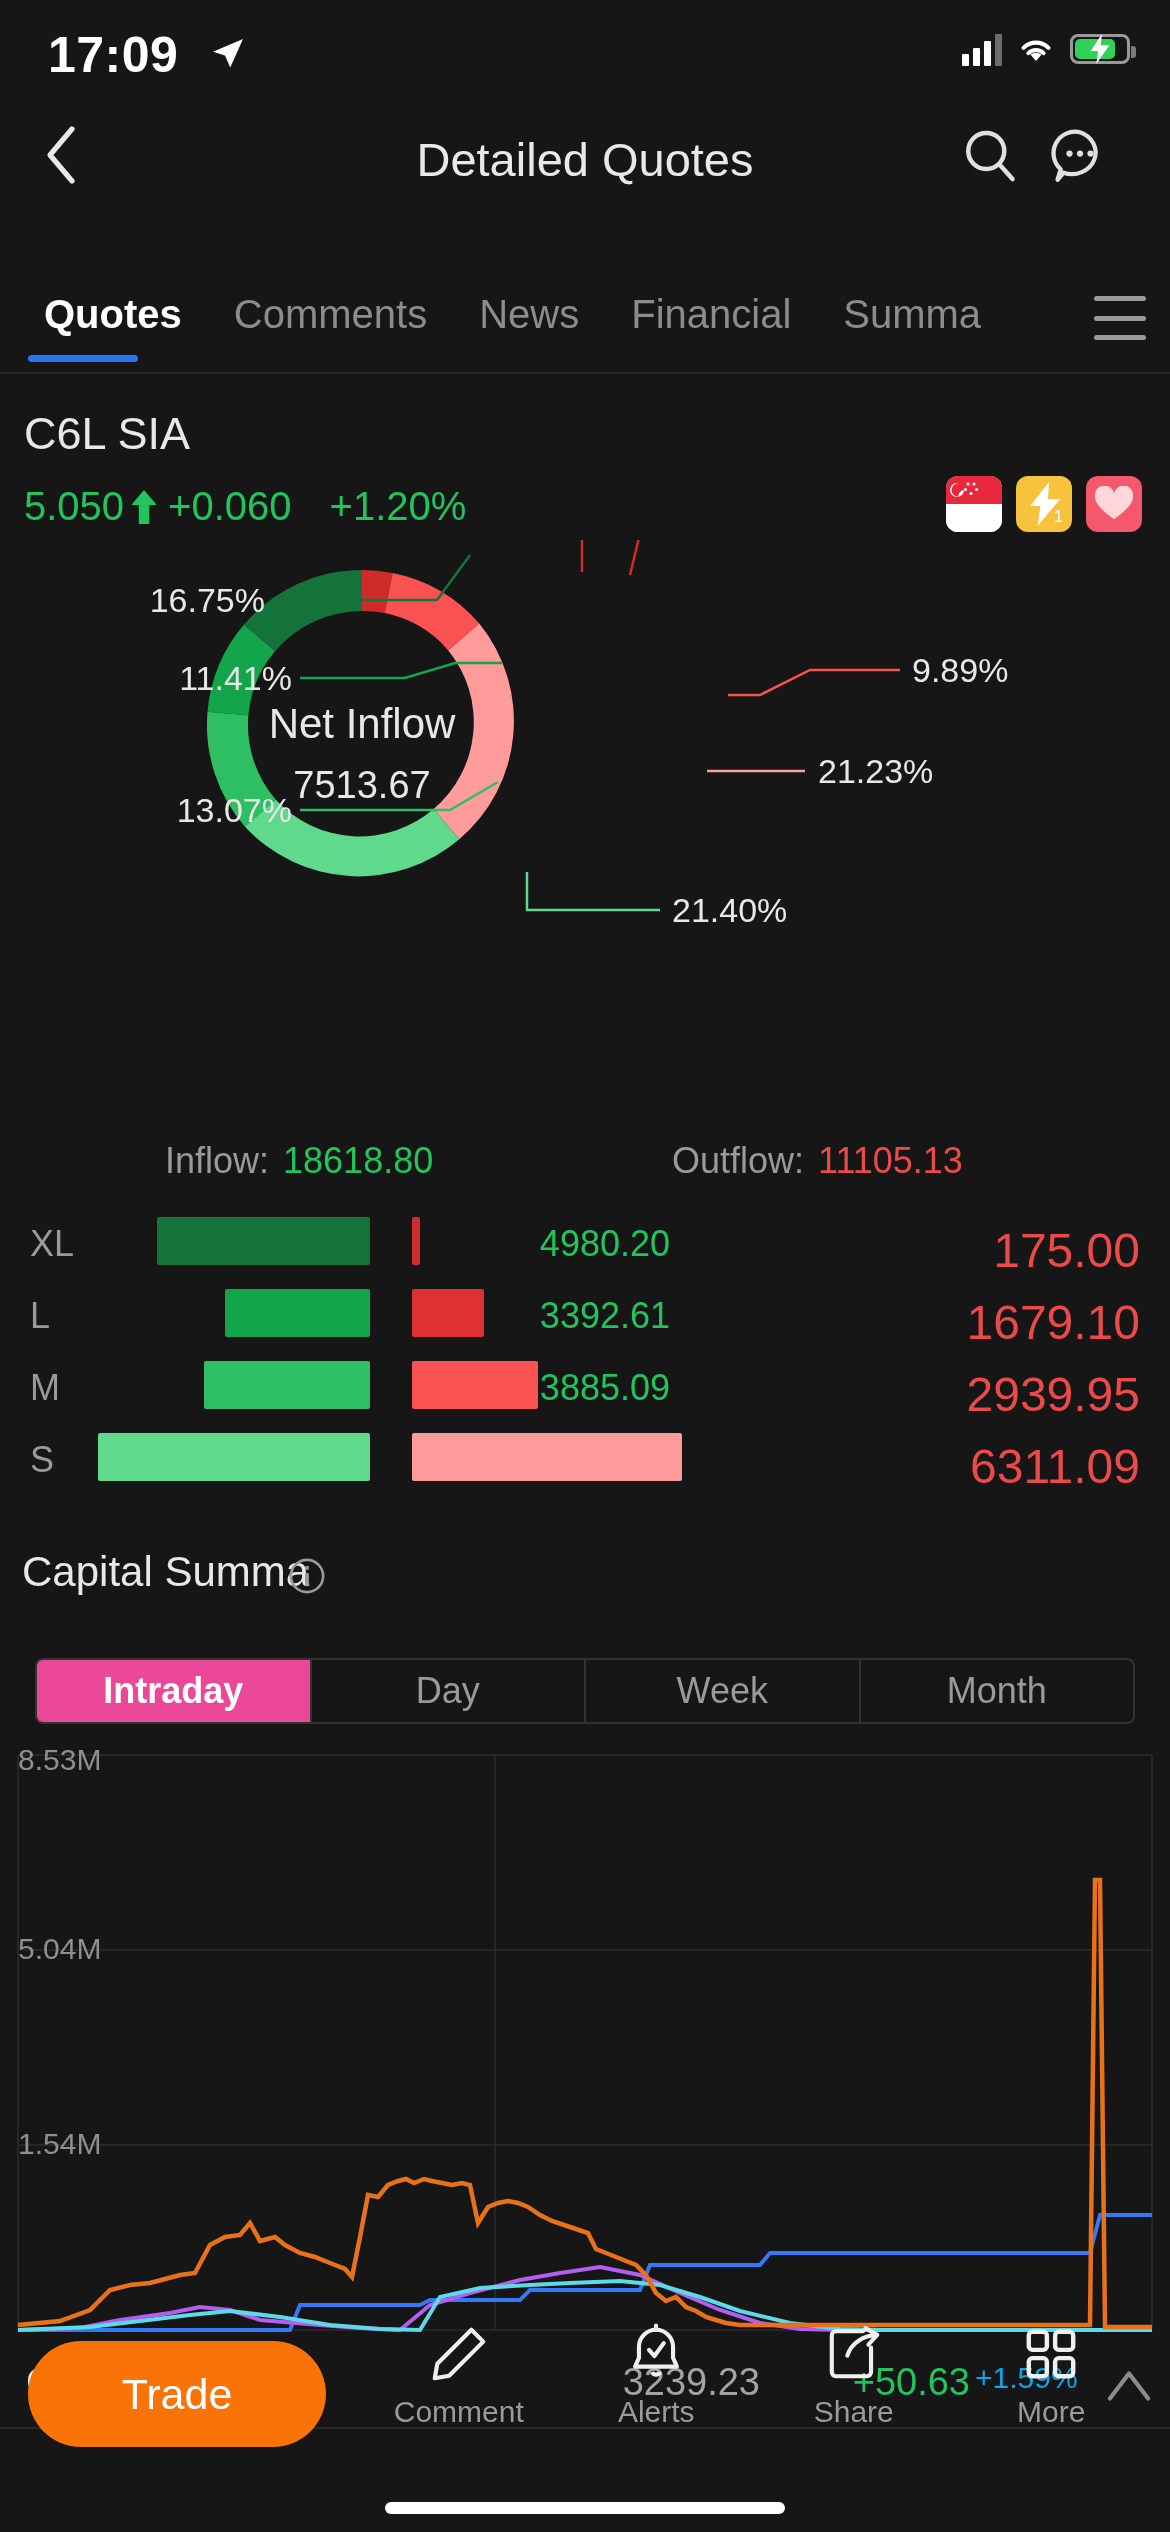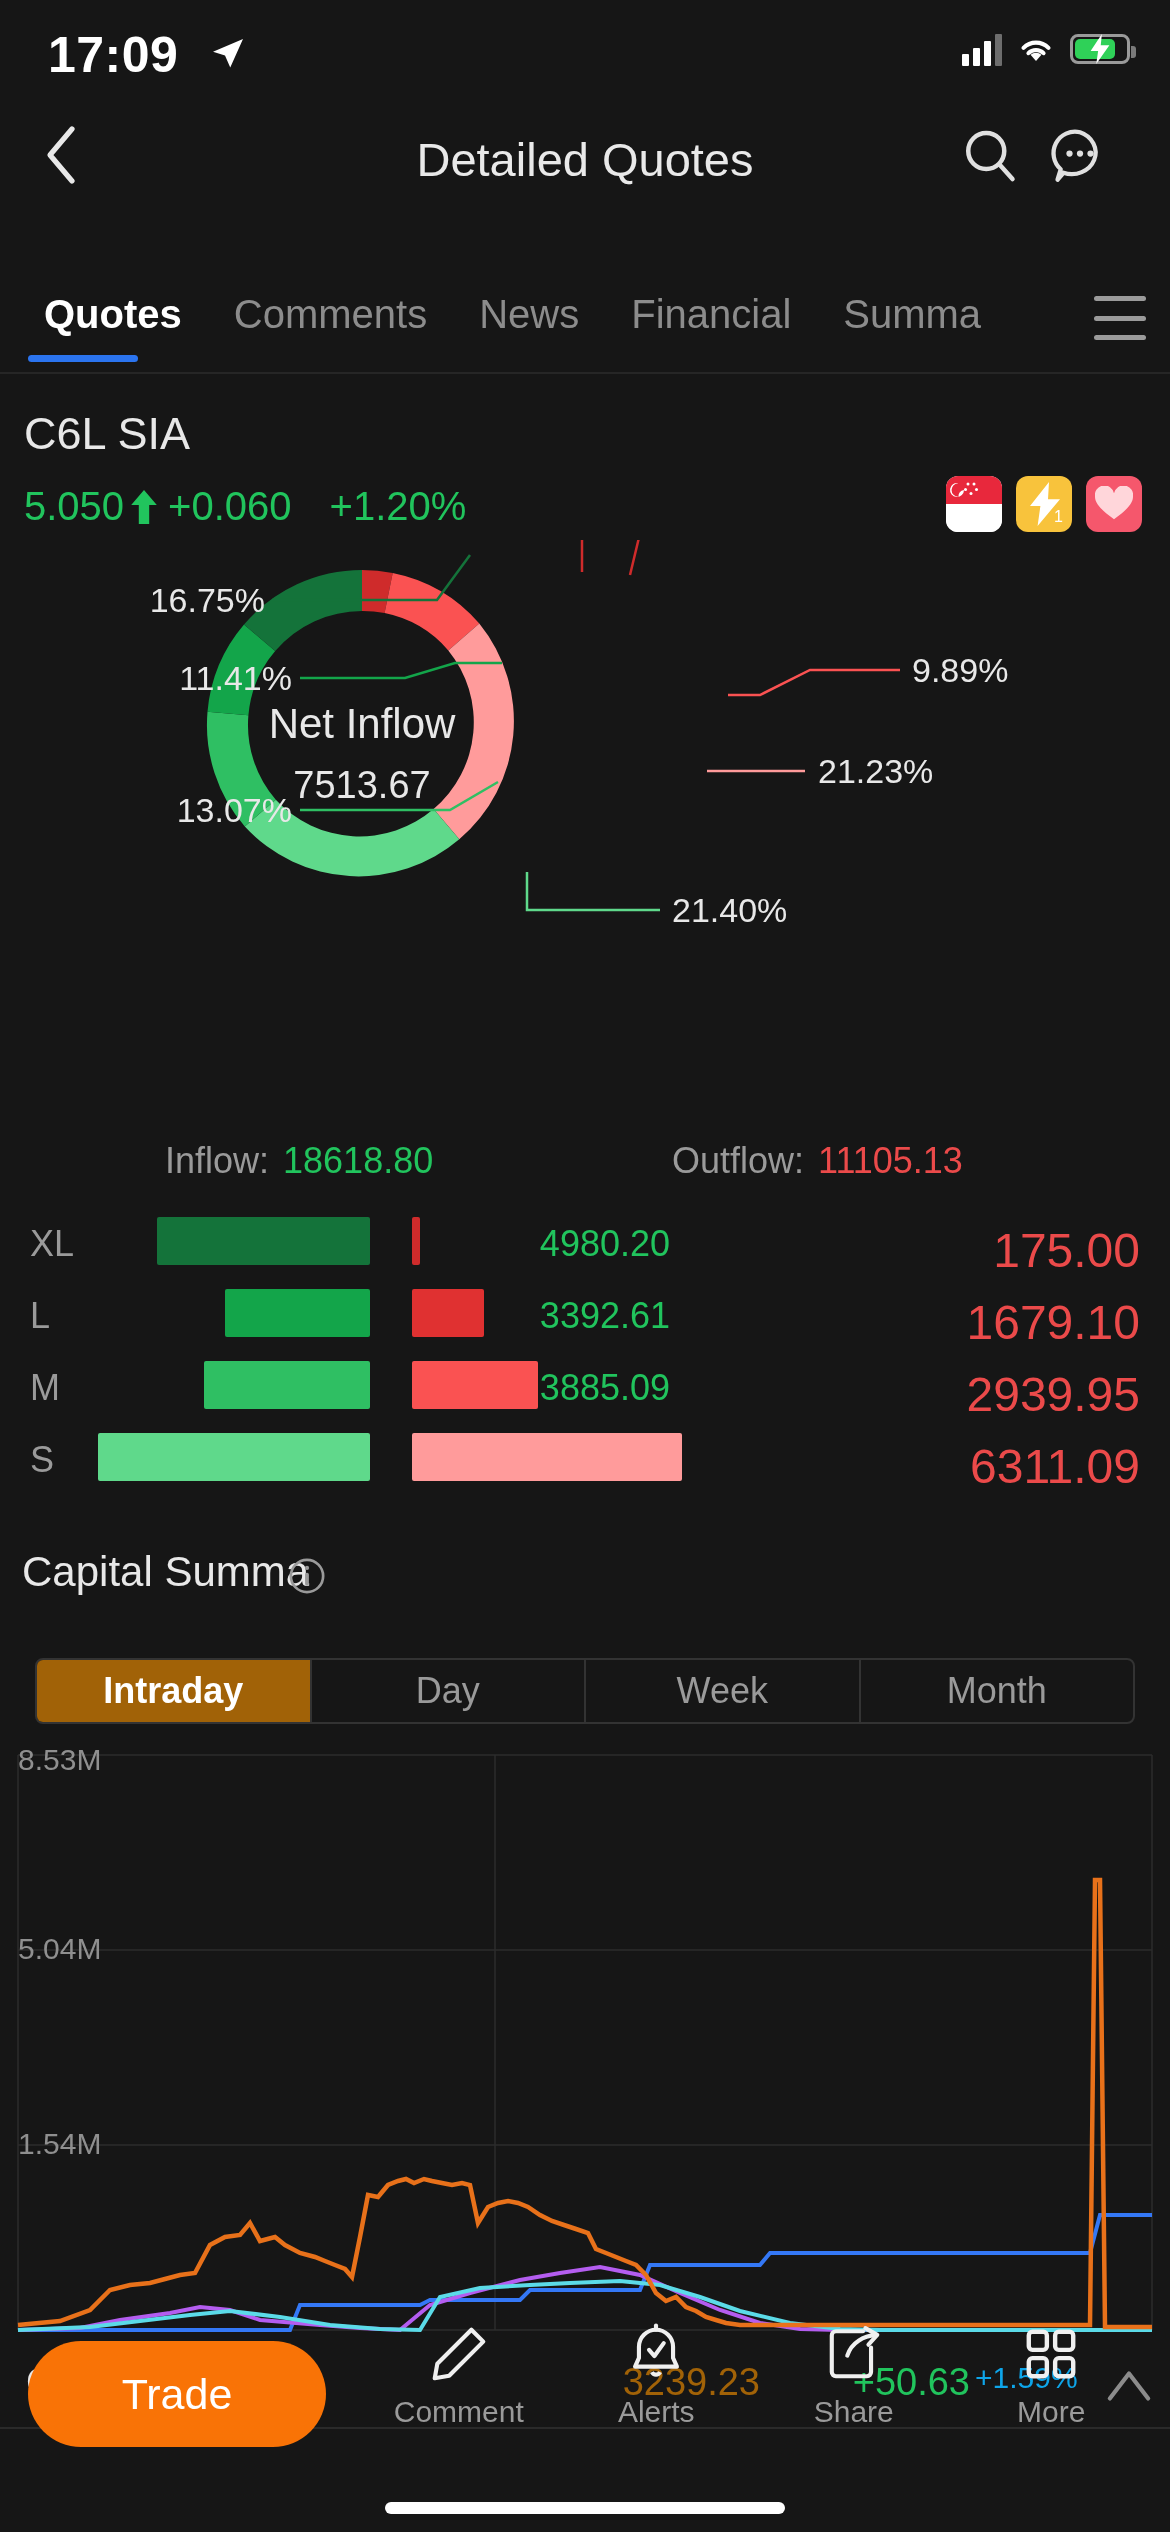--- a/index.html
+++ b/index.html
@@ -94,33 +94,33 @@
                font-size:48px; color:#eb4a4a; }
 
   
   .ct-title { position:absolute; top:1548px; left:22px; font-size:42px; color:#e8e8e8; }
   .ct-info { position:absolute; top:1557px; left:288px; width:38px; height:38px; }
   .seg { position:absolute; top:1658px; left:35px; width:1100px; height:66px;
          border:2px solid #333; border-radius:8px; display:flex; overflow:hidden; }
   .seg-item { flex:1; display:flex; align-items:center; justify-content:center;
               font-size:36px; color:#9a9a9a; border-right:2px solid #333; }
   .seg-item:last-child { border-right:none; }
-  .seg-item.active { background:#a16207; color:#fff; font-weight:700; }
+  .seg-item.active { background:#ec4899; color:#fff; font-weight:700; }
 
   
   .lc { position:absolute; top:1745px; left:0; width:1170px; height:620px; }
   .lc-y { position:absolute; font-size:30px; color:#8f8f8f; left:18px; }
   .lc-svg { position:absolute; left:0; top:0; }
 
   
   .gembar { position:absolute; top:2345px; left:0; width:1170px; height:84px;
             border-bottom:2px solid #2a2a2a; }
   .gem-name { position:absolute; left:26px; top:16px; font-size:38px; color:#e8e8e8; }
   .gem-val { position:absolute; left:560px; top:16px; width:200px; text-align:right;
-             font-size:38px; color:#a16207; }
+             font-size:38px; color:#a3a3a3; }
   .gem-chg { position:absolute; left:790px; top:16px; width:180px; text-align:right;
              font-size:38px; color:#21c45d; }
   .gem-pct { position:absolute; left:975px; top:16px; width:160px; 
              font-size:30px; color:#0ea5e9; }
   .gem-chev { position:absolute; right:18px; top:20px; width:46px; height:40px; }
 
   
   .bottombar { position:absolute; top:2431px; left:0; width:1170px; height:101px; }
   .trade-btn { position:absolute; left:28px; top:-90px; width:298px; height:106px;
                background:#f97306; border-radius:53px;

